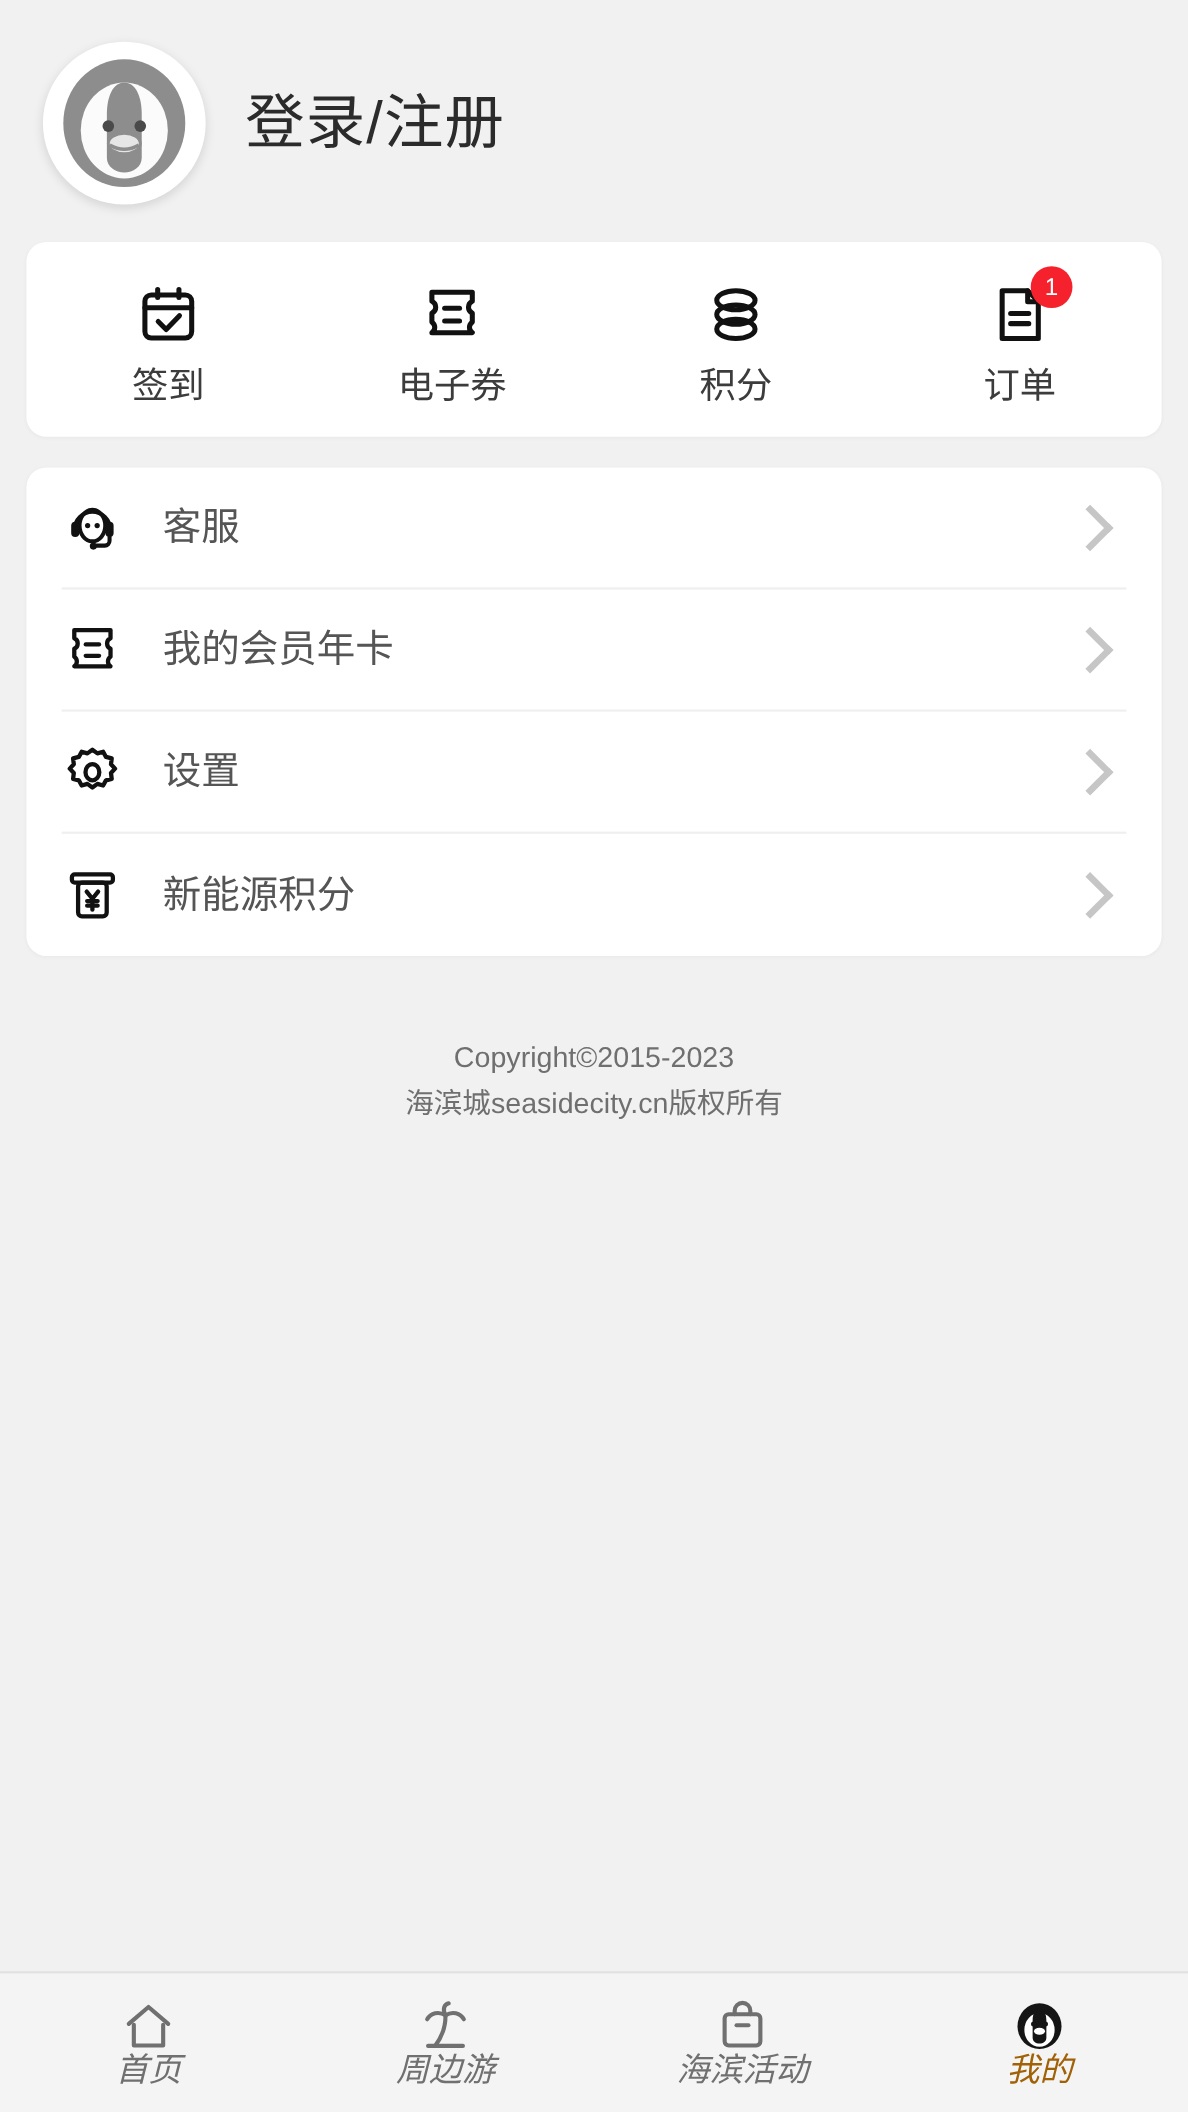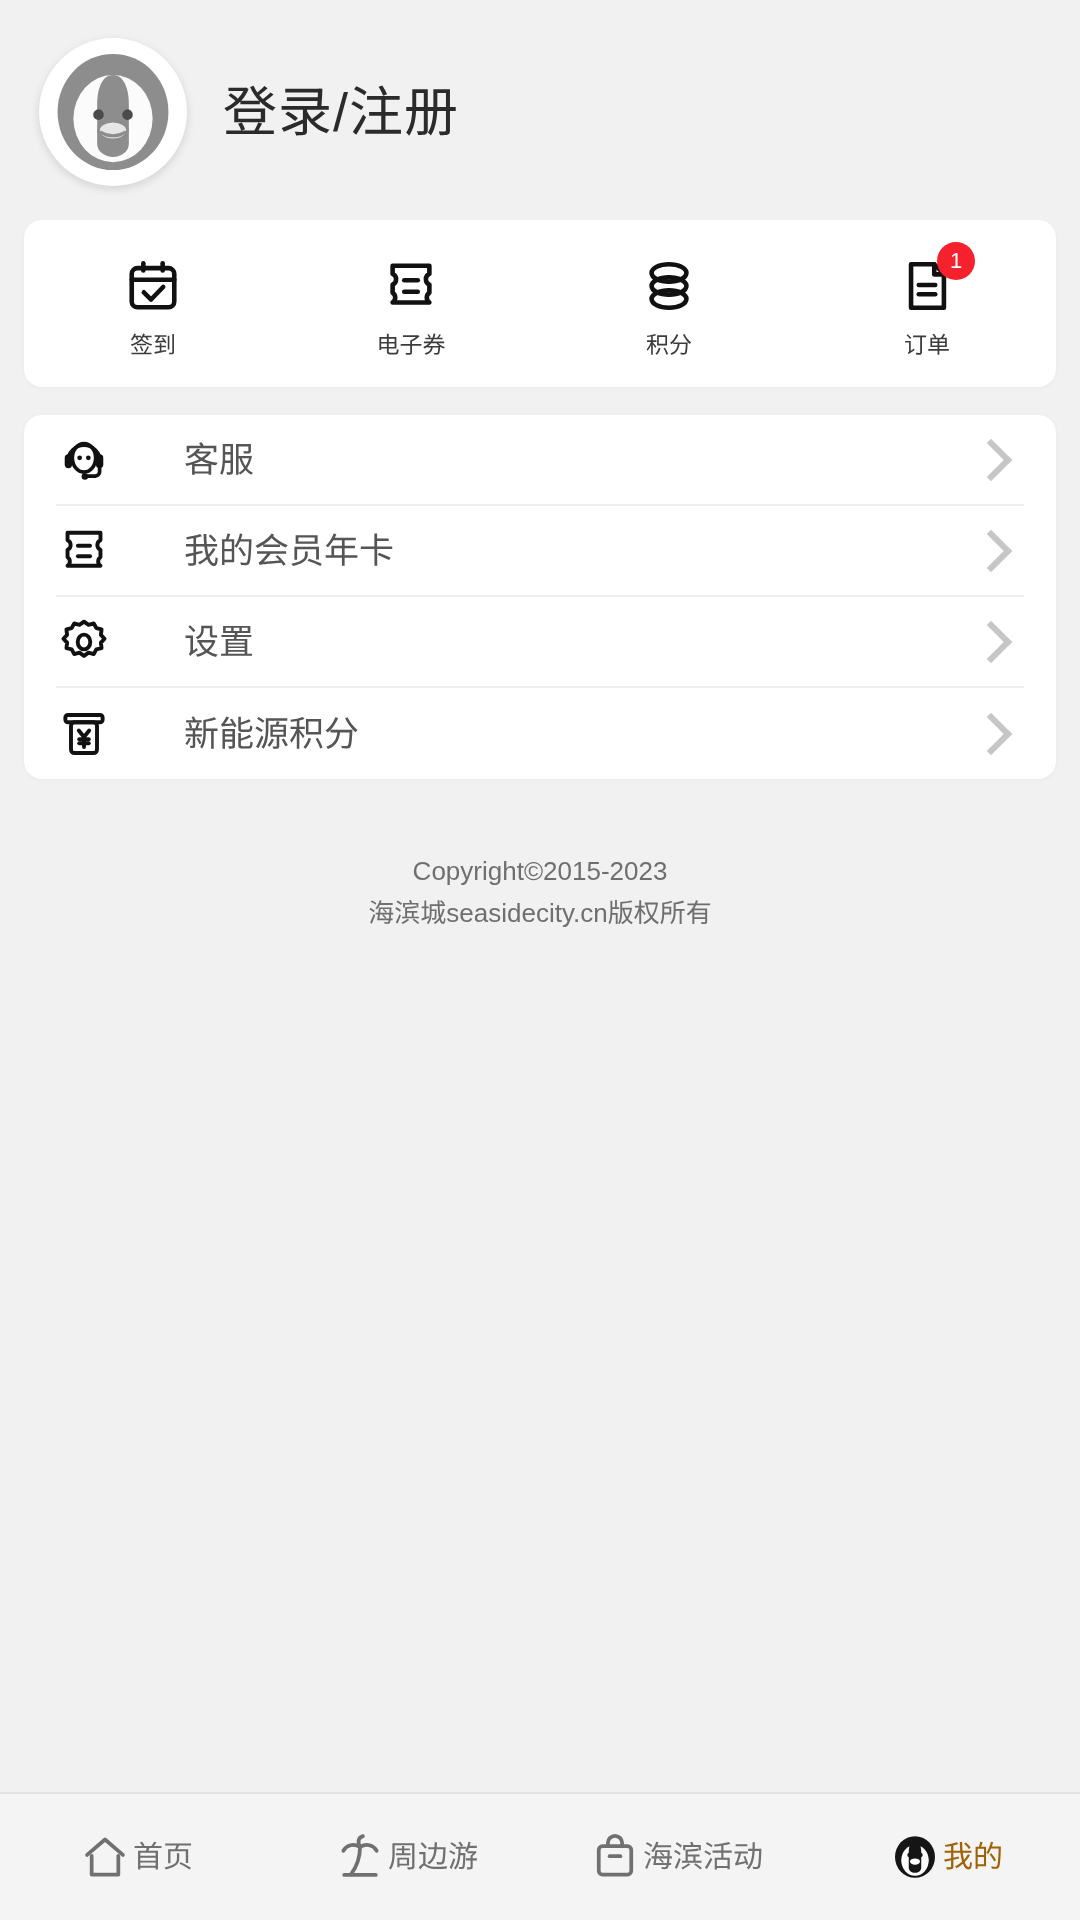--- a/index.html
+++ b/index.html
@@ -57,45 +57,44 @@
     align-items: center; gap: 18px;
     position: relative;
   }
   .quick-icon {
     width: 60px; height: 60px;
     display: flex; align-items: center; justify-content: center;
     position: relative;
   }
   .quick-icon svg { width: 58px; height: 58px; display: block; }
   .quick-label {
-    font-size: 23px;
+    font-size: 33px;
     color: #3c3c3c;
     line-height: 1;
   }
   .badge {
     position: absolute;
     top: -14px; right: -18px;
     min-width: 38px; height: 38px;
     border-radius: 19px;
     background: #f5222d;
     color: #ffffff;
     font-size: 22px;
     display: flex; align-items: center; justify-content: center;
     padding: 0 8px;
     line-height: 1;
   }
 
   
   .menu { margin-top: 28px; padding: 0 32px; }
   .menu-row {
     display: flex; align-items: center;
-    height: 91px;
+    height: 111px;
     border-bottom: 2px solid #efefef;
     position: relative;
-    gap: 36px;
   }
   .menu-row:last-child { border-bottom: none; }
   .menu-icon {
     width: 56px; height: 56px;
     display: flex; align-items: center; justify-content: center;
     flex: none;
   }
   .menu-icon svg { width: 52px; height: 52px; display: block; }
   .menu-label {
     margin-left: 36px;
@@ -127,22 +126,23 @@
   
   .spacer { flex: 1; }
   .tabbar {
     height: 128px;
     background: #f4f4f4;
     border-top: 2px solid #e2e2e2;
     display: flex;
   }
   .tab {
     flex: 1;
-    display: flex; flex-direction: row;
+    display: flex; flex-direction: column;
     align-items: center; justify-content: center;
+    font-style: italic;
   }
   .tab-icon { width: 56px; height: 52px; display: flex; align-items: center; justify-content: center; }
   .tab-icon svg { width: 54px; height: 50px; display: block; }
   .tab-label { font-size: 30px; color: #707070; line-height: 1; }
   .tab.active .tab-label { color: #a16207; }
 </style>
 </head>
 <body>
 
 <div class="screen">

